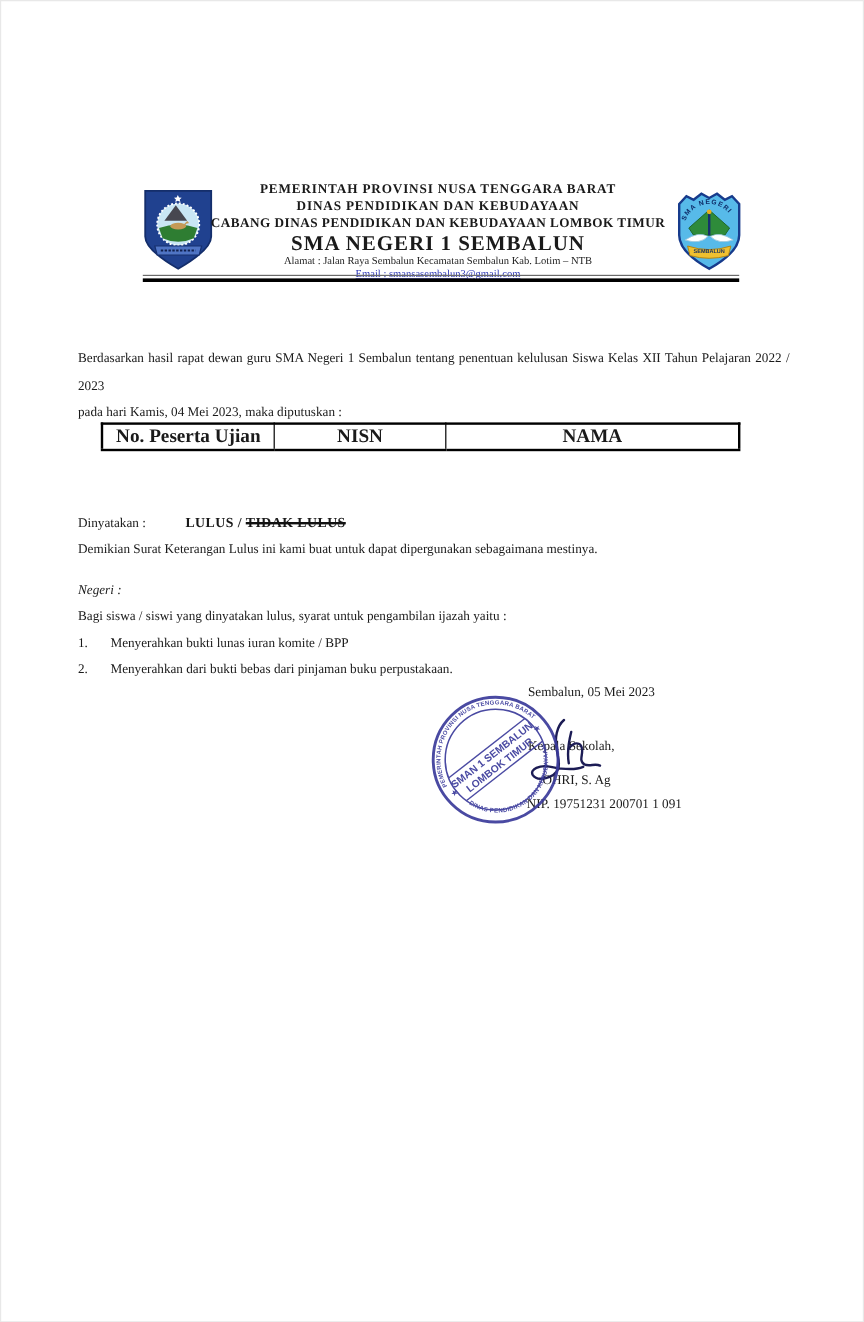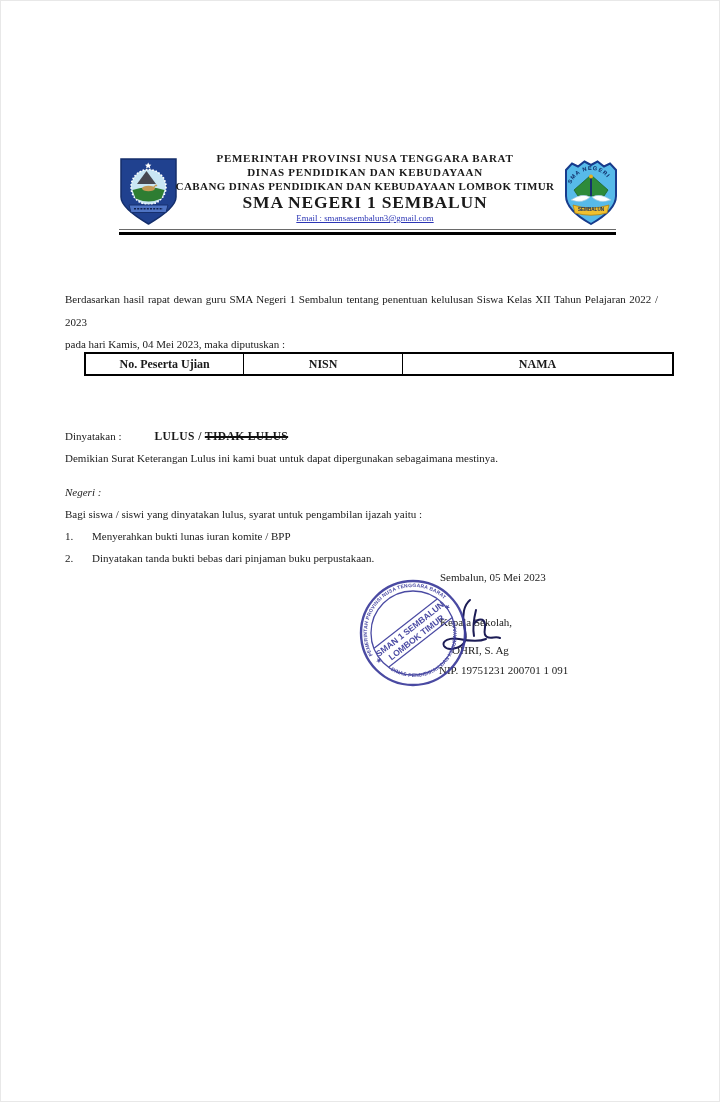--- a/index.html
+++ b/index.html
@@ -22,21 +22,21 @@
   .hdr-addr{font-size:8.8px;line-height:10px;color:#222;}
   .hdr-email{font-size:8.8px;line-height:10px;margin-top:1px;}
   .hdr-email a{color:#2b35b5;text-decoration:underline;cursor:pointer;}
   .hdr-rule{left:119px;top:229px;width:497px;height:2px;border-top:1px solid #6a6a6a;border-bottom:3px solid #000;}
   
   .title-wrap{left:103px;top:243px;width:524px;text-align:center;font-weight:bold;font-size:13.5px;line-height:20.5px;letter-spacing:.3px;}
   
   .para{left:65px;top:288px;width:593px;font-size:11px;line-height:22.5px;}
   .para .just{text-align:justify;text-align-last:justify;}
   
-  table.result{position:absolute;left:84px;top:352px;width:590px;border-collapse:collapse;border:2px solid #000;font-size:12px;}
+  table.result{position:absolute;left:84px;top:352px;width:533px;border-collapse:collapse;border:2px solid #000;font-size:16px;}
   table.result th, table.result td{border:1px solid #000;font-weight:bold;text-align:center;height:20px;padding:0;}
   table.result tr.head th{border-bottom:2px solid #000;}
   table.result .c1{width:27%;} table.result .c2{width:27%;} table.result .c3{width:46%;}
   
   .line{font-size:11px;line-height:13px;white-space:nowrap;}
   .dinyatakan{left:65px;top:430px;}
   .dinyatakan .verdict{font-weight:bold;font-size:11.5px;margin-left:33px;letter-spacing:.4px;}
   .dinyatakan .fail{text-decoration:line-through;text-decoration-thickness:2px;text-decoration-color:#111;}
   .demikian{left:65px;top:452px;}
   .catatan{left:65px;top:486px;font-style:italic;}
@@ -83,20 +83,21 @@
     <path d="M52 44 Q41 36.5 33 41 Q40 48 52 44 Z" fill="#ffffff" stroke="#9fc7dd" stroke-width="0.7"></path>
     <path d="M14 49 Q32 55 50 49 L48 57 Q32 61.5 16 57 Z" fill="#f0c030" stroke="#b38410" stroke-width="0.8"></path>
     <text x="32" y="55" font-size="4.6" font-weight="bold" fill="#10285e" text-anchor="middle" font-family="Liberation Sans, sans-serif">SEMBALUN</text>
   </svg>
 
   <div class="abs hdr-text">
     <div class="hdr-l1">PEMERINTAH PROVINSI NUSA TENGGARA BARAT</div>
     <div class="hdr-l2">DINAS PENDIDIKAN DAN KEBUDAYAAN</div>
     <div class="hdr-l3">CABANG DINAS PENDIDIKAN DAN KEBUDAYAAN LOMBOK TIMUR</div>
     <div class="hdr-school">SMA NEGERI 1 SEMBALUN</div>
+    <div class="hdr-addr">Alamat : Jalan Raya Sembalun Kecamatan Sembalun Kab. Lotim – NTB</div>
     <div class="hdr-email"><a>Email : smansasembalun3@gmail.com</a></div>
   </div>
   <div class="abs hdr-rule"></div>
 
 
   <div class="abs para">
     <div class="just">Berdasarkan hasil rapat dewan guru SMA Negeri 1 Sembalun tentang penentuan kelulusan Siswa Kelas XII Tahun Pelajaran 2022 / 2023</div>
     <div>pada hari Kamis, 04 Mei 2023, maka diputuskan :</div>
   </div>
 
@@ -115,21 +116,21 @@
   </div>
 
   <div class="abs line demikian">Demikian Surat Keterangan Lulus ini kami buat untuk dapat dipergunakan sebagaimana mestinya.</div>
 
   <div class="abs line catatan">Negeri :</div>
   <div class="abs line bagi">Bagi siswa / siswi yang dinyatakan lulus, syarat untuk pengambilan ijazah yaitu :</div>
   <div class="abs line note-item note-1">
     <span class="num">1.</span><span>Menyerahkan bukti lunas iuran komite / BPP</span>
   </div>
   <div class="abs line note-item note-2">
-    <span class="num">2.</span><span>Dinyatakan tanda bukti bebas dari pinjaman buku perpustakaan.</span>
+    <span class="num">2.</span><span>Menyerahkan dari bukti bebas dari pinjaman buku perpustakaan.</span>
   </div>
 
   <div class="abs line sig-date">Sembalun, 05 Mei 2023</div>
   <div class="abs line sig-role">Kepala Sekolah,</div>
   <div class="abs line sig-name">OHRI, S. Ag</div>
   <div class="abs line sig-nip">NIP. 19751231 200701 1 091</div>
 
   <svg class="abs sign-svg" viewBox="0 0 78 62">
     <g fill="none" stroke="#1c1c55" stroke-width="2" stroke-linecap="round">
       <path d="M34 4 C28 9 26 19 28 29 C29 36 31 40 29 45 C26 52 12 56 8 50 C5 45 14 41 23 43 C33 45 43 46 50 43"></path>

